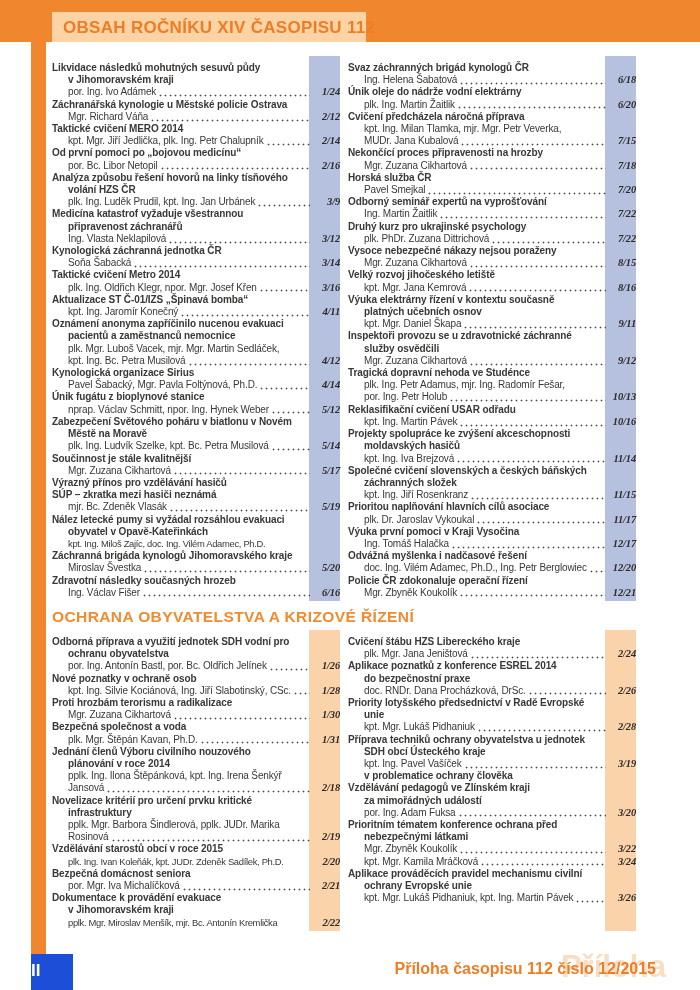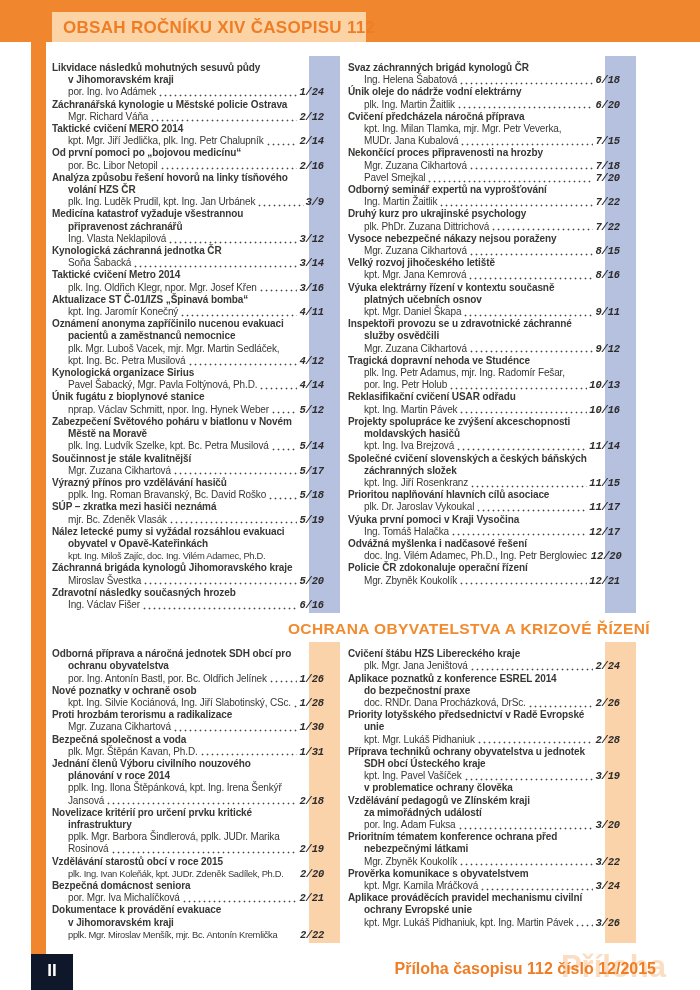--- a/index.html
+++ b/index.html
@@ -9,48 +9,48 @@
     font-family:"Liberation Sans", sans-serif; color:#3a3836; overflow:hidden;
   }
   .top-band { position:absolute; left:0; top:0; width:700px; height:42px; background:#f0862e;padding-left:16px; }
   .title-strip {
     position:absolute; left:52px; top:12px; width:314px; height:30px;
     background:#fbd3a4; color:#ef7d25; font-weight:bold; font-size:17px;
     line-height:31px; padding-left:11px; letter-spacing:.3px; white-space:nowrap;
   }
   .left-bar { position:absolute; left:31px; top:42px; width:15px; height:912px; background:#f0862e; }
   .page-num-block {
-    position:absolute; left:31px; top:954px; width:42px; height:36px; background:#0f172a;
-    color:#ffffff; font-weight:bold; font-size:17px; text-align:center; line-height:34px;
+    position:absolute; left:31px; top:954px; width:42px; height:36px; background:#1d4ed8;
+    color:#ffffff; font-weight:bold; font-size:17px; line-height:34px;
   }
   #toc-root { position:absolute; left:0; top:62px; width:700px; }
   .toc-columns { display:flex; gap:8px; padding-left:52px; }
   .toc-col { position:relative; width:288px; }
   .refstrip { position:absolute; right:0; top:-6px; bottom:-2px; width:31px; }
   .entry { position:relative; font-size:10px; line-height:12.2px; }
   .tline { font-weight:bold; letter-spacing:-.1px; position:relative; }
   .tline.cont { padding-left:16px; }
   .aline { padding-left:16px; letter-spacing:-.15px; position:relative; }
   .arow { display:flex; padding-left:16px; white-space:nowrap; letter-spacing:-.15px; position:relative; }
   .arow.nodots { letter-spacing:-.3px; font-size:9.4px; }
   .arow .atext { flex:0 0 auto; }
   .dots {
     flex:1 1 auto; min-width:0; align-self:stretch; margin:0 2px;
     background-image:radial-gradient(circle, #4c4a48 .9px, transparent 1.05px);
     background-size:5px 3px; background-repeat:repeat-x; background-position:left bottom 1.5px;
   }
   .dots.off { background:none; }
   .ref {
-    flex:0 0 auto; min-width:28px; text-align:right; padding-right:16px;
-    font-family:Liberation Mono, monospace; font-style:italic; font-weight:bold;
+    flex:0 0 auto; min-width:28px; text-align:right; padding-right:0;
+    font-family:Liberation Serif, serif; font-style:italic; font-weight:bold;
     font-size:10.5px; color:#2e2c2a;
   }
   .ref.empty { min-width:0; padding-right:0; }
   .section-heading {
-    width:598px; margin:9px 0 10px 52px; text-align:right;
+    width:598px; margin:9px 0 10px 52px; text-align:left;
     color:#f28a2e; font-weight:bold; font-size:15.5px; letter-spacing:.4px;
   }
   .watermark {
     position:absolute; right:34px; bottom:5px; font-size:31px; font-weight:bold;
     color:#fbddc1; z-index:1;margin-top:48px;
   }
   .footer-text {
     position:absolute; right:44px; bottom:12px; font-size:16px; font-weight:bold;
     color:#ef7d25; z-index:2;
   }
@@ -181,25 +181,20 @@
           <div class="entry">
             <div class="tline">Součinnost je stále kvalitnější</div>
             <div class="arow">
               <span class="atext">Mgr. Zuzana Cikhartová</span>
               <span class="dots"></span>
               <span class="ref">5/17</span>
             </div>
           </div>
           <div class="entry">
             <div class="tline">Výrazný přínos pro vzdělávání hasičů</div>
-            <div class="arow">
-              <span class="atext">pplk. Ing. Roman Bravanský, Bc. David Roško</span>
-              <span class="dots"></span>
-              <span class="ref">5/18</span>
-            </div>
           </div>
           <div class="entry">
             <div class="tline">SÚP – zkratka mezi hasiči neznámá</div>
             <div class="arow">
               <span class="atext">mjr. Bc. Zdeněk Vlasák</span>
               <span class="dots"></span>
               <span class="ref">5/19</span>
             </div>
           </div>
           <div class="entry">
@@ -257,20 +252,21 @@
           </div>
           <div class="entry">
             <div class="tline">Nekončící proces připravenosti na hrozby</div>
             <div class="arow">
               <span class="atext">Mgr. Zuzana Cikhartová</span>
               <span class="dots"></span>
               <span class="ref">7/18</span>
             </div>
           </div>
           <div class="entry">
+            <div class="tline">Horská služba ČR</div>
             <div class="arow">
               <span class="atext">Pavel Smejkal</span>
               <span class="dots"></span>
               <span class="ref">7/20</span>
             </div>
           </div>
           <div class="entry">
             <div class="tline">Odborný seminář expertů na vyprošťování</div>
             <div class="arow">
               <span class="atext">Ing. Martin Žaitlik</span>
@@ -387,21 +383,21 @@
               <span class="ref">12/21</span>
             </div>
           </div>
         </div>
       </div>
       <div class="section-heading">OCHRANA OBYVATELSTVA A KRIZOVÉ ŘÍZENÍ</div>
       <div class="toc-columns">
         <div class="toc-col">
           <div class="refstrip" style="background: rgb(250, 211, 171);"></div>
           <div class="entry">
-            <div class="tline">Odborná příprava a náročná jednotek SDH obcí pro</div>
+            <div class="tline">Odborná příprava a využití jednotek SDH vodní pro</div>
             <div class="tline cont">ochranu obyvatelstva</div>
             <div class="arow">
               <span class="atext">por. Ing. Antonín Bastl, por. Bc. Oldřich Jelínek</span>
               <span class="dots"></span>
               <span class="ref">1/26</span>
             </div>
           </div>
           <div class="entry">
             <div class="tline">Nové poznatky v ochraně osob</div>
             <div class="arow">
@@ -522,21 +518,20 @@
           <div class="entry">
             <div class="tline">Prioritním tématem konference ochrana před</div>
             <div class="tline cont">nebezpečnými látkami</div>
             <div class="arow">
               <span class="atext">Mgr. Zbyněk Koukolík</span>
               <span class="dots"></span>
               <span class="ref">3/22</span>
             </div>
           </div>
           <div class="entry">
-            <div class="tline">Prověrka komunikace s obyvatelstvem</div>
             <div class="arow">
               <span class="atext">kpt. Mgr. Kamila Mráčková</span>
               <span class="dots"></span>
               <span class="ref">3/24</span>
             </div>
           </div>
           <div class="entry">
             <div class="tline">Aplikace prováděcích pravidel mechanismu civilní</div>
             <div class="tline cont">ochrany Evropské unie</div>
             <div class="arow">

